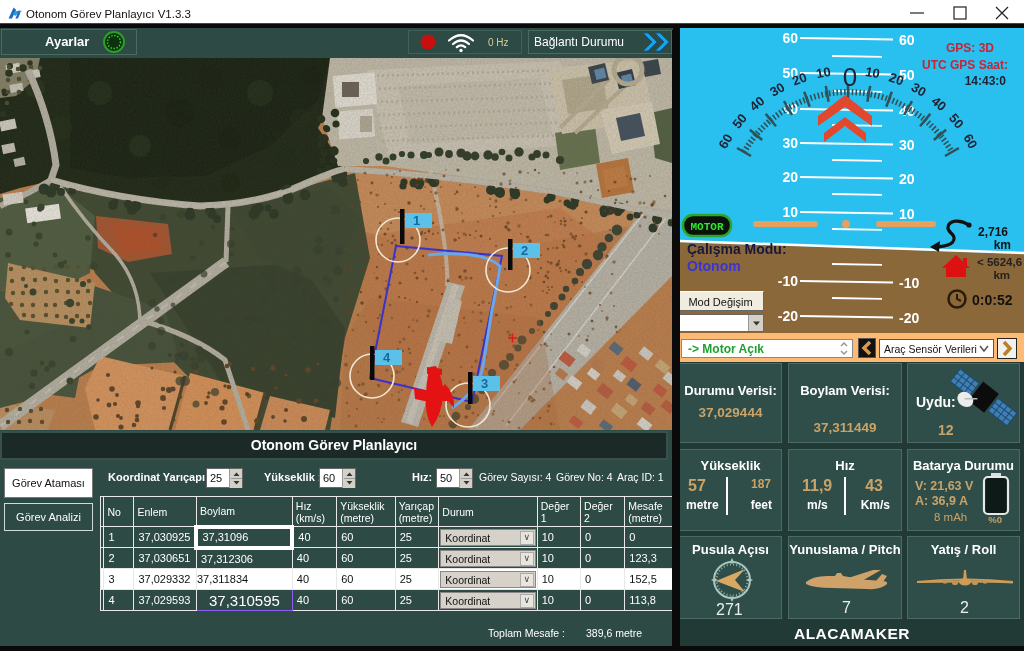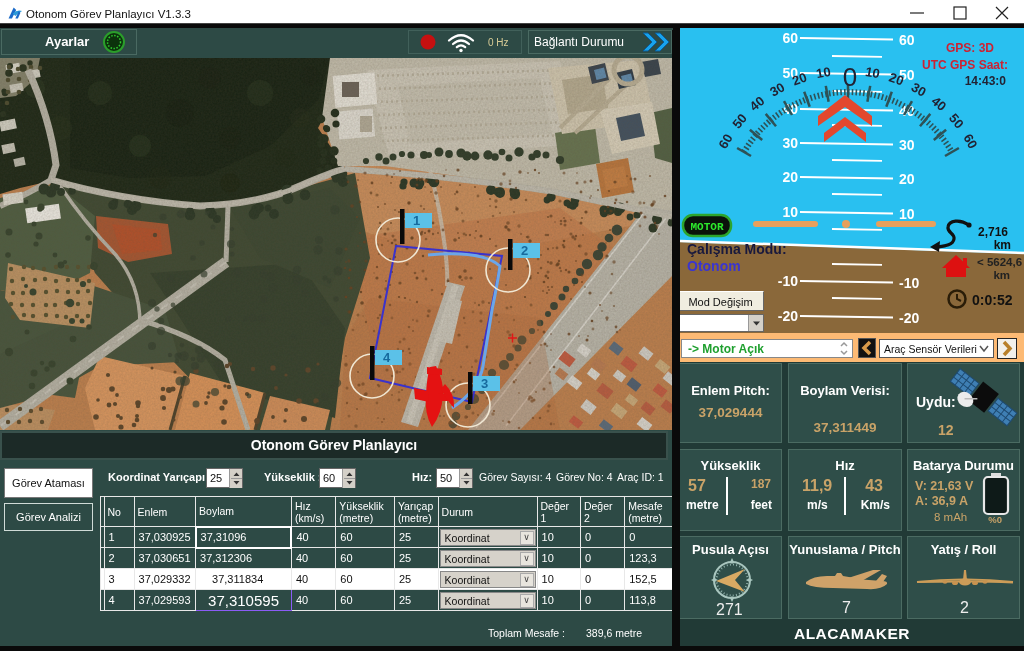--- a/index.html
+++ b/index.html
@@ -1041,21 +1041,21 @@
           <td style="width:44px;border:1px solid #e8e8e8;background:#2d4a45;color:#fff;font-size:10.5px;padding:1px 3px;vertical-align:middle">Yarıçap<br>(metre)</td>
           <td style="width:111px;border:1px solid #e8e8e8;background:#2d4a45;color:#fff;font-size:10.5px;padding:1px 3px;vertical-align:middle">Durum</td>
           <td style="width:45px;border:1px solid #e8e8e8;background:#2d4a45;color:#fff;font-size:10.5px;padding:1px 3px;vertical-align:middle">Değer<br>1</td>
           <td style="width:46px;border:1px solid #e8e8e8;background:#2d4a45;color:#fff;font-size:10.5px;padding:1px 3px;vertical-align:middle">Değer<br>2</td>
           <td style="width:49px;border:1px solid #e8e8e8;background:#2d4a45;color:#fff;font-size:10.5px;padding:1px 3px;vertical-align:middle">Mesafe<br>(metre)</td>
         </tr>
         <tr style="height:21px">
           <td style="border:1px solid #e8e8e8;background:#2d4a45"></td>
           <td style="border:1px solid #e8e8e8;background:#2d4a45;color:#fff;font-size:11px;padding:1px 4px">1</td>
           <td style="border:1px solid #e8e8e8;background:#2d4a45;color:#fff;font-size:11px;padding:1px 4px">37,030925</td>
-          <td style="border:2px solid #ffffff;background:#2d4a45;color:#fff;font-size:11px;padding:1px 4px">37,31096</td>
+          <td style="border:4px solid #ffffff;background:#2d4a45;color:#fff;font-size:11px;padding:1px 4px">37,31096</td>
           <td style="border:1px solid #e8e8e8;background:#2d4a45;color:#fff;font-size:11px;padding:1px 4px">40</td>
           <td style="border:1px solid #e8e8e8;background:#2d4a45;color:#fff;font-size:11px;padding:1px 4px">60</td>
           <td style="border:1px solid #e8e8e8;background:#2d4a45;color:#fff;font-size:11px;padding:1px 4px">25</td>
           <td style="border:1px solid #e8e8e8;background:#2d4a45;padding:1px">
             <div style="background:#d6d2ca;border:1px solid #888;height:17px;position:relative">
               <span style="font-size:10.5px;color:#111;position:absolute;left:4px;top:2px">Koordinat</span>
               <span style="position:absolute;right:1px;top:1px;width:14px;height:14px;background:#e8e5de;border:1px solid #aaa;font-size:9px;text-align:center;color:#444">∨</span>
             </div>
           </td>
           <td style="border:1px solid #e8e8e8;background:#2d4a45;color:#fff;font-size:11px;padding:1px 4px">10</td>
@@ -1077,21 +1077,21 @@
             </div>
           </td>
           <td style="border:1px solid #e8e8e8;background:#2d4a45;color:#fff;font-size:11px;padding:1px 4px">10</td>
           <td style="border:1px solid #e8e8e8;background:#2d4a45;color:#fff;font-size:11px;padding:1px 4px">0</td>
           <td style="border:1px solid #e8e8e8;background:#2d4a45;color:#fff;font-size:11px;padding:1px 4px">123,3</td>
         </tr>
         <tr style="height:21px">
           <td style="border:1px solid #e8e8e8;background:#fff"></td>
           <td style="border:1px solid #e8e8e8;background:#fff;color:#111;font-size:11px;padding:1px 4px">3</td>
           <td style="border:1px solid #e8e8e8;background:#fff;color:#111;font-size:11px;padding:1px 4px">37,029332</td>
-          <td style="border:1px solid #e8e8e8;background:#fff;color:#111;font-size:11px;padding:1px 16px">37,311834</td>
+          <td style="border:1px solid #e8e8e8;background:#fff;color:#111;font-size:11px;padding:1px 0">37,311834</td>
           <td style="border:1px solid #e8e8e8;background:#fff;color:#111;font-size:11px;padding:1px 4px">40</td>
           <td style="border:1px solid #e8e8e8;background:#fff;color:#111;font-size:11px;padding:1px 4px">60</td>
           <td style="border:1px solid #e8e8e8;background:#fff;color:#111;font-size:11px;padding:1px 4px">25</td>
           <td style="border:1px solid #e8e8e8;background:#fff;padding:1px">
             <div style="background:#d6d2ca;border:1px solid #888;height:17px;position:relative">
               <span style="font-size:10.5px;color:#111;position:absolute;left:4px;top:2px">Koordinat</span>
               <span style="position:absolute;right:1px;top:1px;width:14px;height:14px;background:#e8e5de;border:1px solid #aaa;font-size:9px;text-align:center;color:#444">∨</span>
             </div>
           </td>
           <td style="border:1px solid #e8e8e8;background:#fff;color:#111;font-size:11px;padding:1px 4px">10</td>
@@ -1233,21 +1233,21 @@
 <span style="position:absolute;left:4px;top:3px;font-size:10.5px;color:#111">Araç Sensör Verileri</span>
 <svg style="position:absolute;right:3px;top:4px" width="12" height="10" viewBox="0 0 12 10">
         <path d="M2,2 L6,7 L10,2" stroke="#555" fill="none" stroke-width="1.5"></path>
       </svg>
     </div>
 <div class="abs" style="left:317px;top:5px;width:20px;height:21px;background:#f2f0ea;border:1px solid #222"><svg width="18" height="19" viewBox="0 0 18 19">
         <path d="M6,3 L12,9.5 L6,16" stroke="#b8802a" stroke-width="3.5" fill="none"></path>
       </svg></div>
 </div>
 <div class="abs" style="left:679px;top:363px;width:103px;height:80px;background:#2f4e49;border:1px solid #4b6b62">
-    <div style="text-align:center;margin-top:19px;font-size:13px;font-weight:bold;color:#fff">Enlem Pitch:</div>
+    <div style="text-align:center;margin-top:19px;font-size:13px;font-weight:bold;color:#fff">Durumu Verisi:</div>
     <div style="text-align:center;margin-top:7px;font-size:13.5px;font-weight:bold;color:#c9a368">37,029444</div>
   </div>
 <div class="abs" style="left:788px;top:363px;width:114px;height:80px;background:#2f4e49;border:1px solid #4b6b62">
     <div style="text-align:center;margin-top:19px;font-size:13px;font-weight:bold;color:#fff">Boylam Verisi:</div>
     <div style="text-align:center;margin-top:22px;font-size:13.5px;font-weight:bold;color:#c9a368">37,311449</div>
   </div>
 <div class="abs" style="left:907px;top:363px;width:113px;height:80px;background:#2f4e49;border:1px solid #4b6b62">
     <div style="position:absolute;left:8px;top:30px;font-size:14px;font-weight:bold;color:#fff">Uydu:</div>
     <div style="position:absolute;left:30px;top:58px;font-size:14px;font-weight:bold;color:#c9a368">12</div>
     <svg style="position:absolute;right:0px;top:4px" width="72" height="60" viewBox="0 0 72 60">

